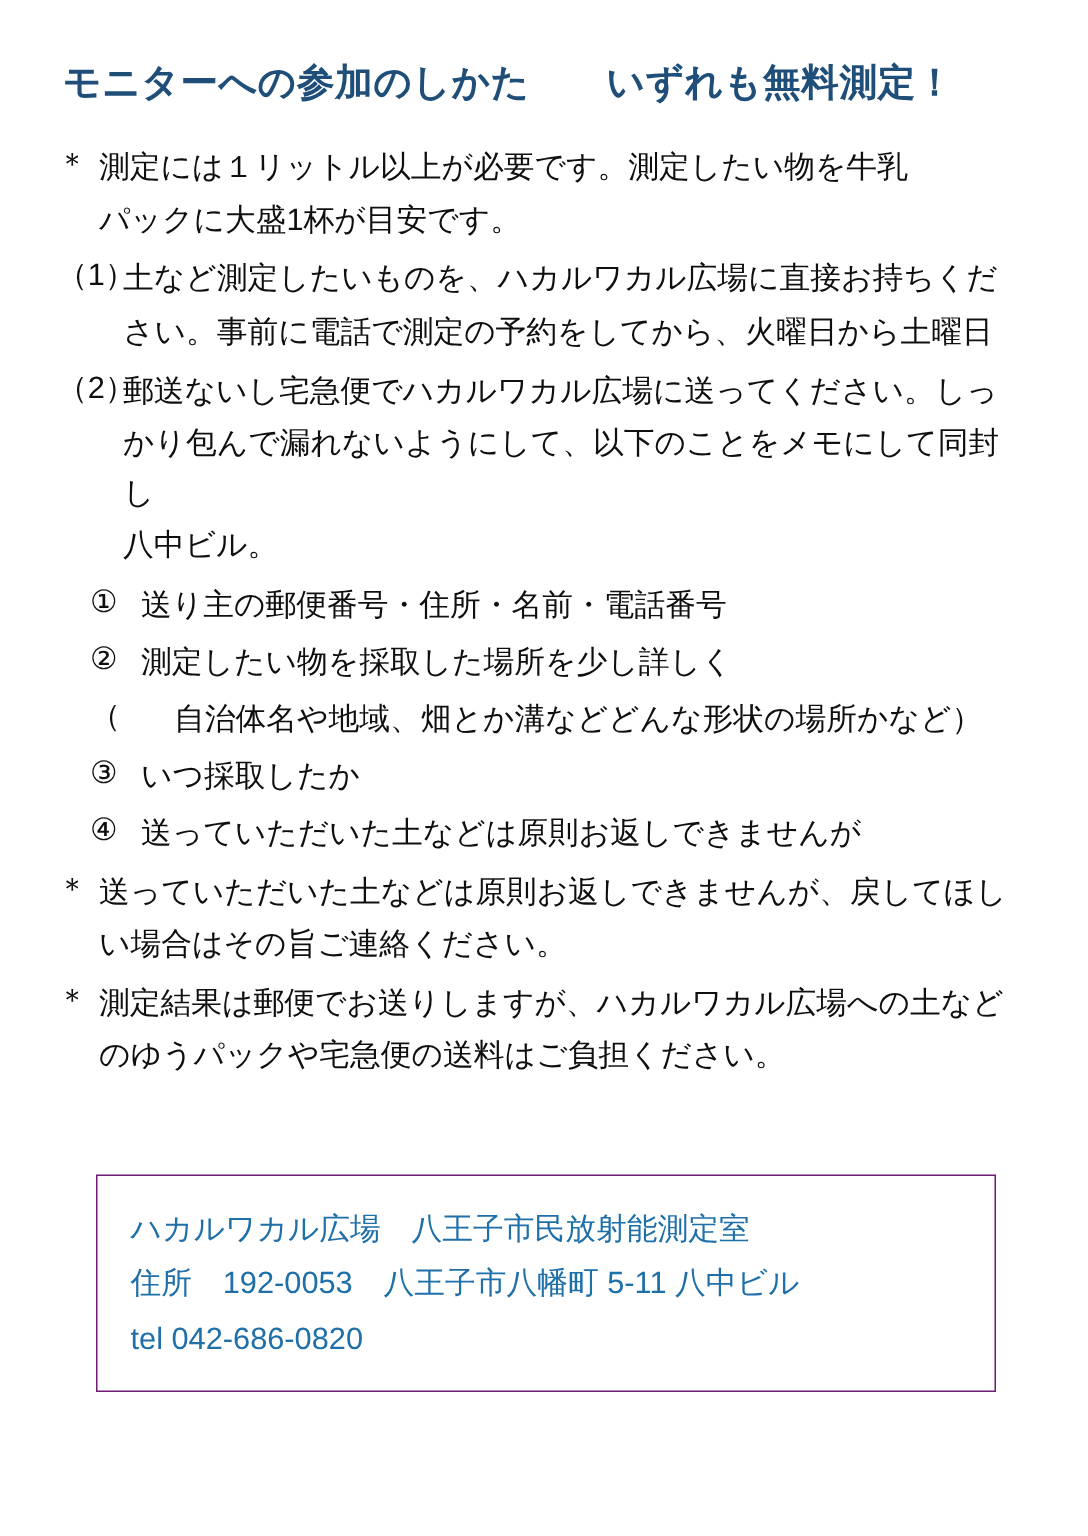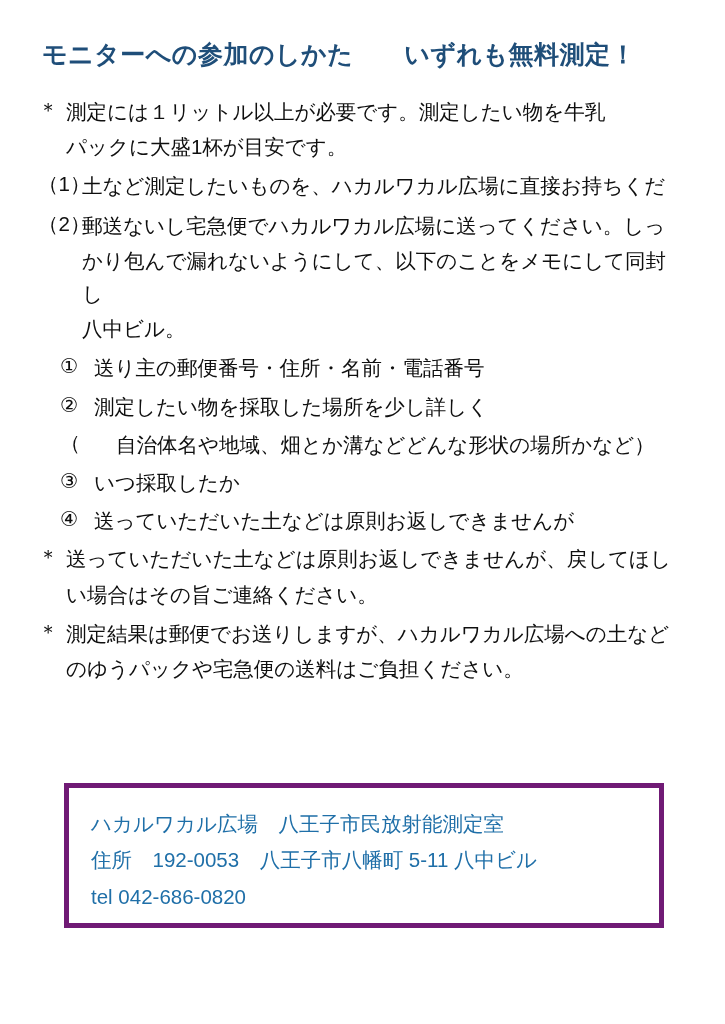--- a/index.html
+++ b/index.html
@@ -66,21 +66,21 @@
   .tight {
     margin-bottom: 1px;
   }
   .contact-box {
     position: absolute;
     left: 64px;
     top: 783px;
     width: 600px;
     height: 145px;
     box-sizing: border-box;
-    border: 5px solid #701a75;
+    border: 1px solid #701a75;
     padding: 18px 22px 0 22px;
   }
   .contact-line {
     color: #1f6fa8;
     font-size: 20.5px;
     line-height: 1.78;
     white-space: pre;
   }
 </style>
 </head>
@@ -97,20 +97,21 @@
       <span class="ptext">
         <p>測定には１リットル以上が必要です。測定したい物を牛乳</p>
         <p>パックに大盛1杯が目安です。</p>
       </span>
     </div>
 
     <div class="para">
       <span class="marker num">（1）</span>
       <span class="ptext">
         <p>土など測定したいものを、ハカルワカル広場に直接お持ちくだ</p>
+        <p>さい。事前に電話で測定の予約をしてから、火曜日から土曜日</p>
       </span>
     </div>
 
     <div class="para">
       <span class="marker num">（2）</span>
       <span class="ptext">
         <p>郵送ないし宅急便でハカルワカル広場に送ってください。しっ</p>
         <p>かり包んで漏れないようにして、以下のことをメモにして同封し</p>
         <p>八中ビル。</p>
       </span>

